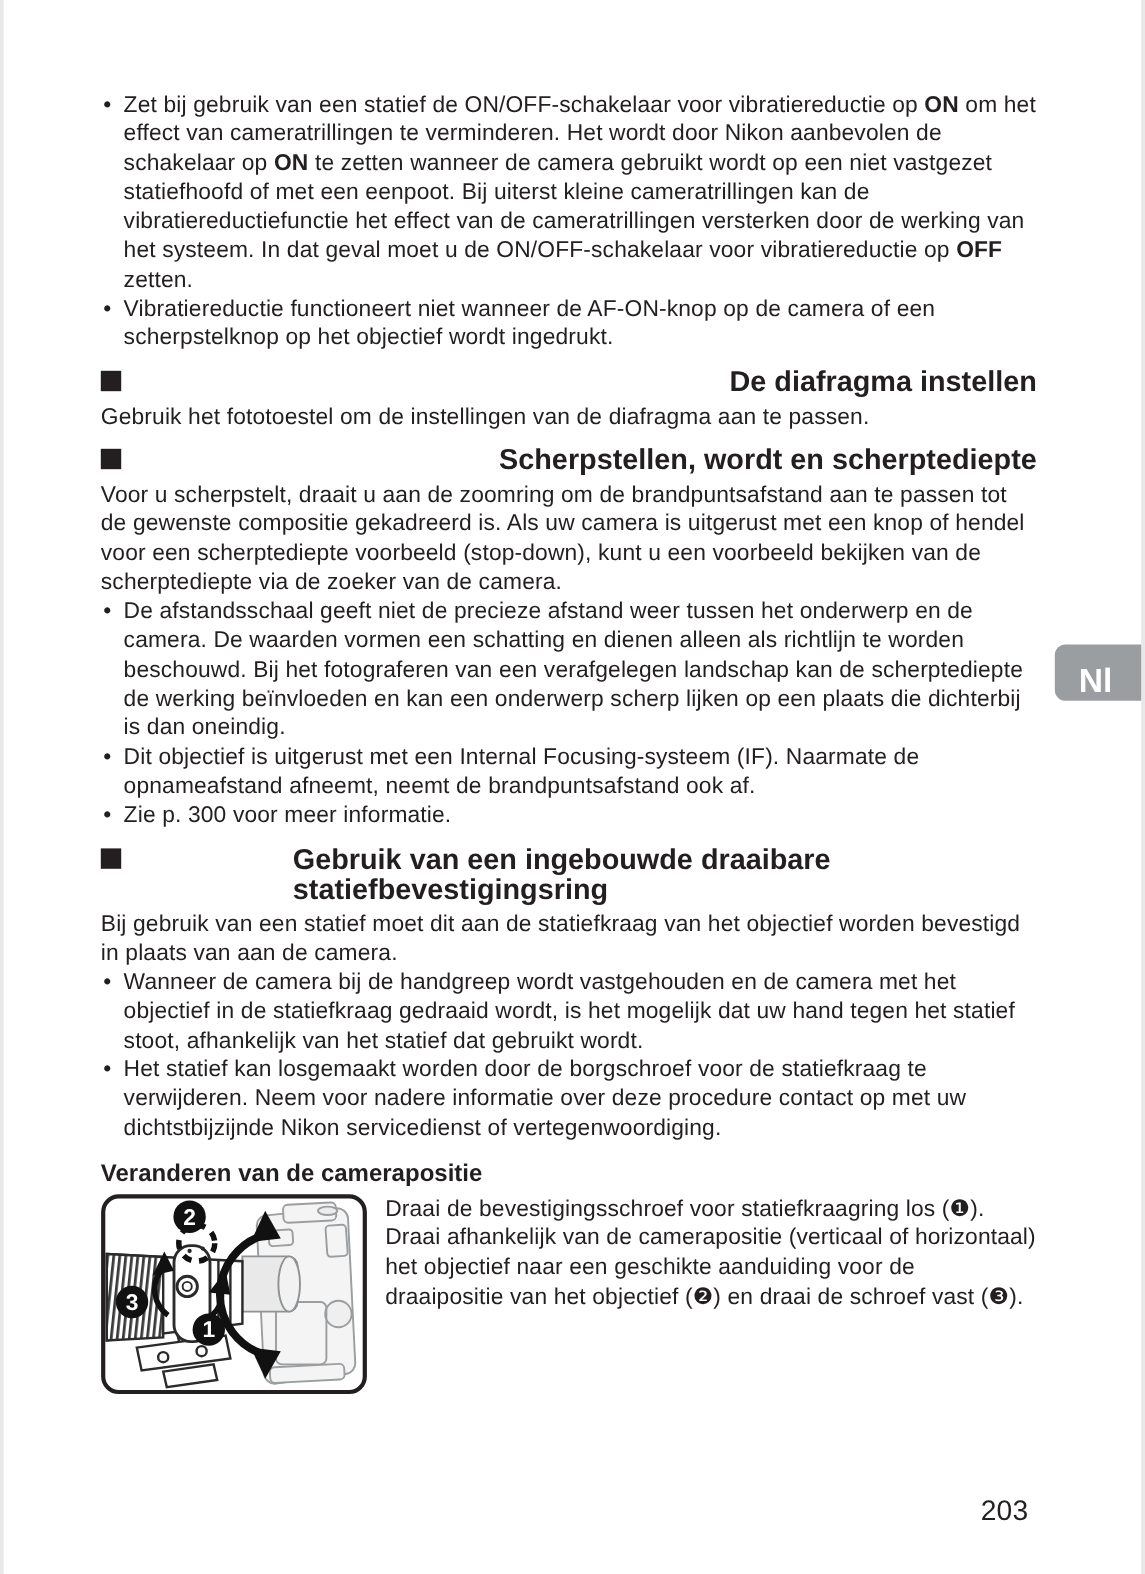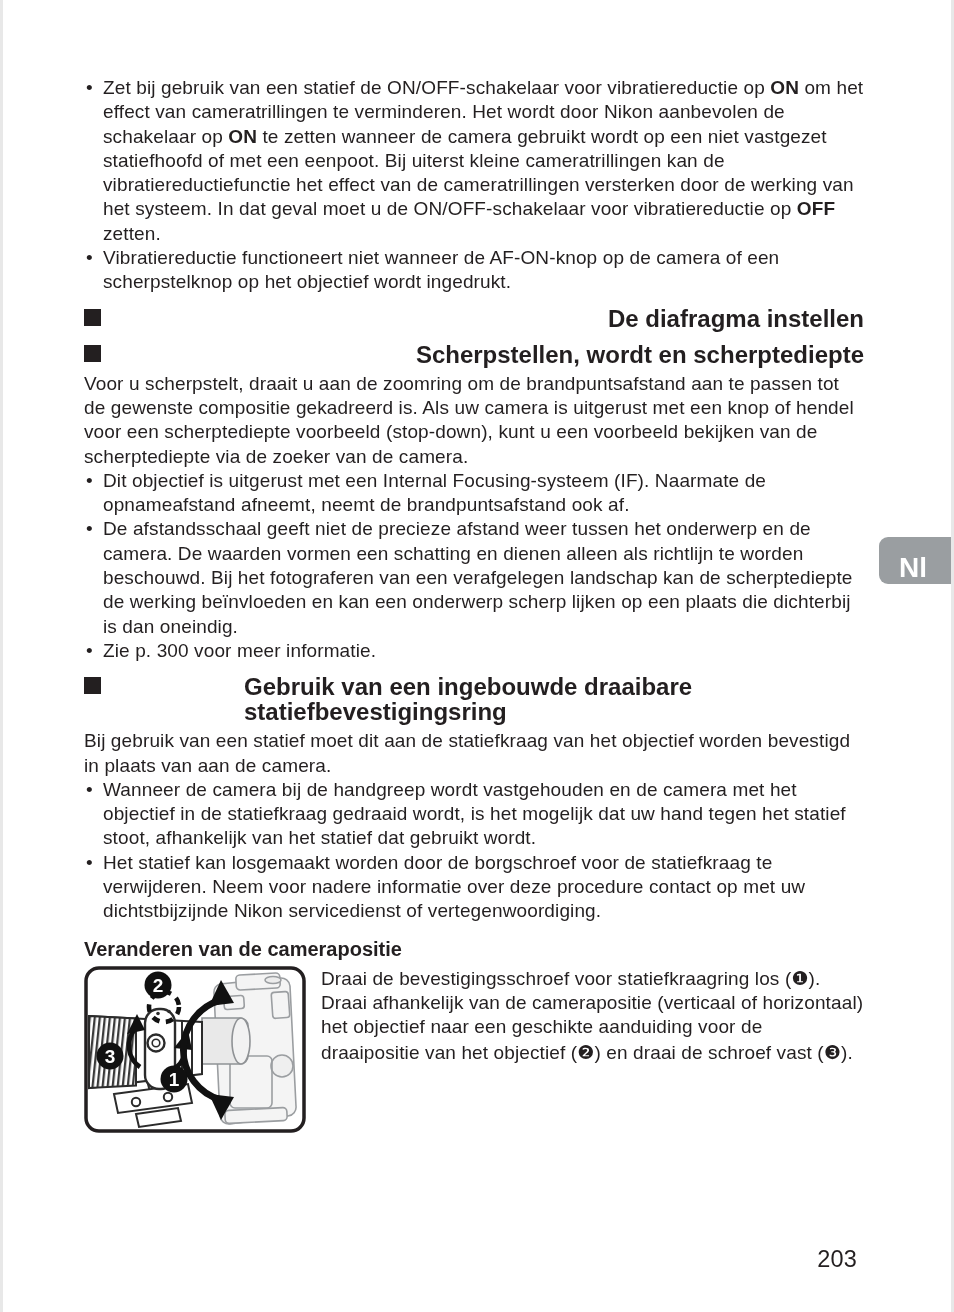--- a/index.html
+++ b/index.html
@@ -93,29 +93,30 @@
 
     <ul class="bullets">
       <li><span>Zet bij gebruik van een statief de ON/OFF-schakelaar voor vibratiereductie op </span><b>ON</b><span> om het effect van cameratrillingen te verminderen. Het wordt door Nikon aanbevolen de schakelaar op </span><b>ON</b><span> te zetten wanneer de camera gebruikt wordt op een niet vastgezet statiefhoofd of met een eenpoot. Bij uiterst kleine cameratrillingen kan de vibratiereductiefunctie het effect van de cameratrillingen versterken door de werking van het systeem. In dat geval moet u de ON/OFF-schakelaar voor vibratiereductie op </span><b>OFF</b><span> zetten.</span></li>
       <li>Vibratiereductie functioneert niet wanneer de AF-ON-knop op de camera of een scherpstelknop op het objectief wordt ingedrukt.</li>
     </ul>
 
     <h2 class="section">
       <span class="sq"></span>
       <span class="ht">De diafragma instellen</span>
     </h2>
+    <p class="body-text">Gebruik het fototoestel om de instellingen van de diafragma aan te passen.</p>
 
     <h2 class="section">
       <span class="sq"></span>
       <span class="ht">Scherpstellen, wordt en scherptediepte</span>
     </h2>
     <p class="body-text">Voor u scherpstelt, draait u aan de zoomring om de brandpuntsafstand aan te passen tot de gewenste compositie gekadreerd is. Als uw camera is uitgerust met een knop of hendel voor een scherptediepte voorbeeld (stop-down), kunt u een voorbeeld bekijken van de scherptediepte via de zoeker van de camera.</p>
     <ul class="bullets">
+      <li>De afstandsschaal geeft niet de precieze afstand weer tussen het onderwerp en de camera. De waarden vormen een schatting en dienen alleen als richtlijn te worden beschouwd. Bij het fotograferen van een verafgelegen landschap kan de scherptediepte de werking beïnvloeden en kan een onderwerp scherp lijken op een plaats die dichterbij is dan oneindig.</li>
       <li>Dit objectief is uitgerust met een Internal Focusing-systeem (IF). Naarmate de opnameafstand afneemt, neemt de brandpuntsafstand ook af.</li>
-      <li>De afstandsschaal geeft niet de precieze afstand weer tussen het onderwerp en de camera. De waarden vormen een schatting en dienen alleen als richtlijn te worden beschouwd. Bij het fotograferen van een verafgelegen landschap kan de scherptediepte de werking beïnvloeden en kan een onderwerp scherp lijken op een plaats die dichterbij is dan oneindig.</li>
       <li>Zie p. 300 voor meer informatie.</li>
     </ul>
 
     <h2 class="section">
       <span class="sq"></span>
       <span class="ht">Gebruik van een ingebouwde draaibare statiefbevestigingsring</span>
     </h2>
     <p class="body-text">Bij gebruik van een statief moet dit aan de statiefkraag van het objectief worden bevestigd in plaats van aan de camera.</p>
     <ul class="bullets">
       <li>Wanneer de camera bij de handgreep wordt vastgehouden en de camera met het objectief in de statiefkraag gedraaid wordt, is het mogelijk dat uw hand tegen het statief stoot, afhankelijk van het statief dat gebruikt wordt.</li>

